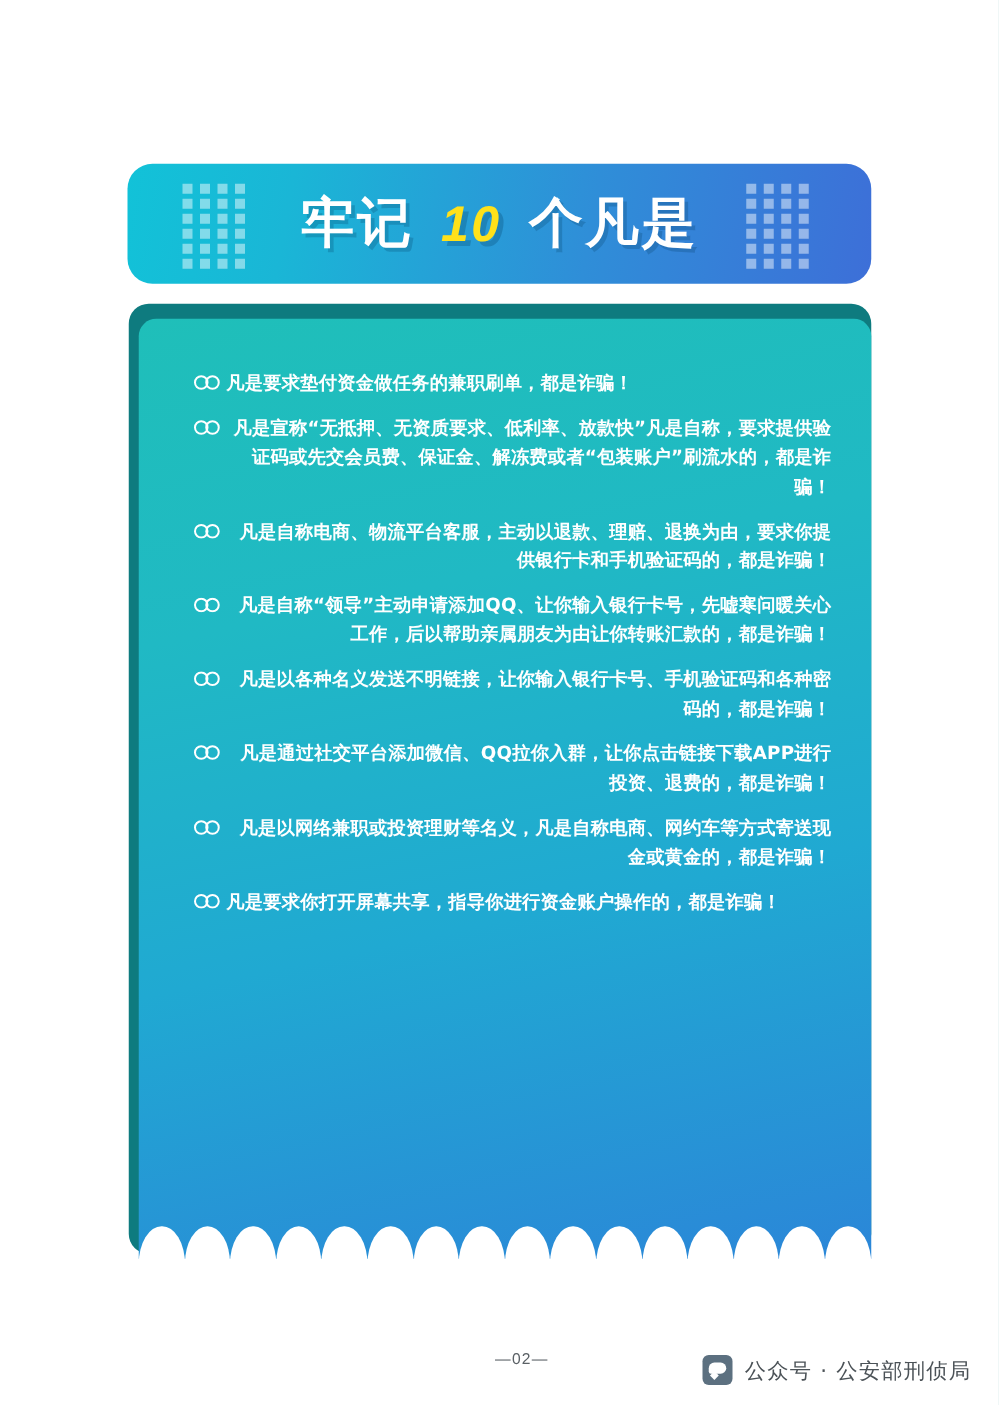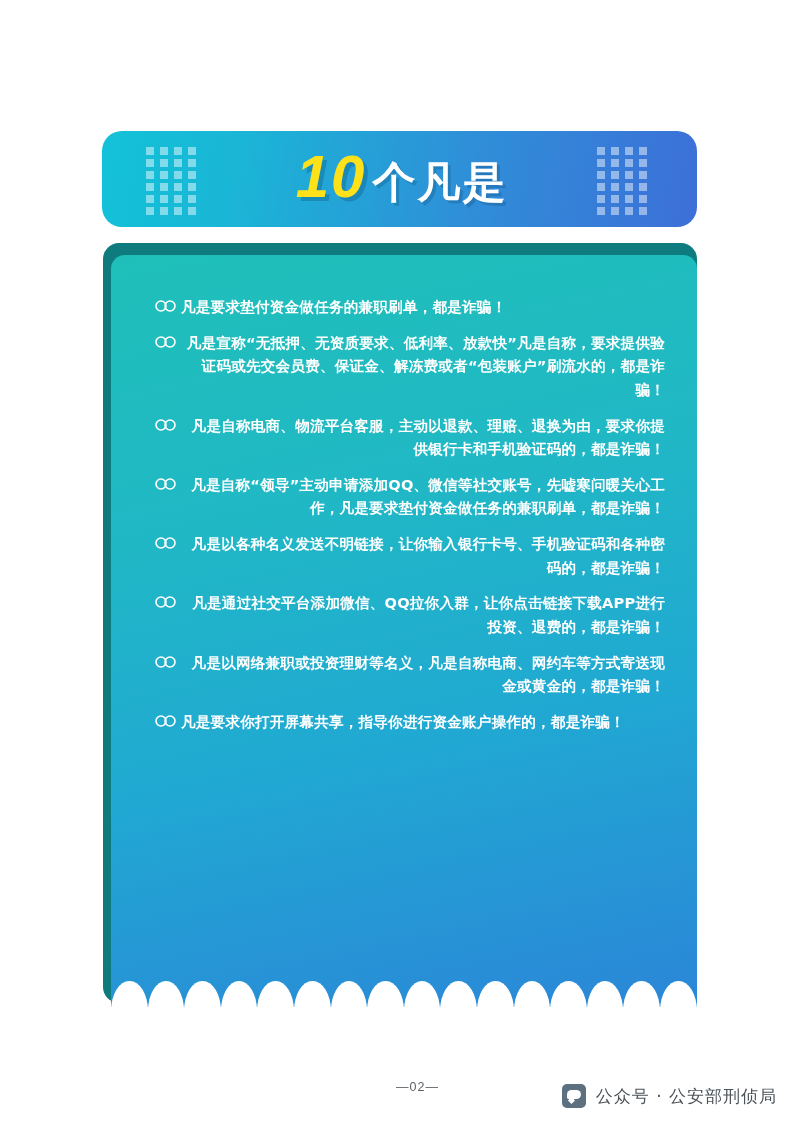--- a/index.html
+++ b/index.html
@@ -65,26 +65,26 @@
     letter-spacing: 2px;
     text-shadow: 3px 3px 0 rgba(0, 54, 92, 0.22);
   }
   .banner-text .w1,
   .banner-text .w2 {
     font-size: 43px;
     font-family: "DejaVu Sans", "Liberation Sans", sans-serif;
     font-weight: bold;
   }
   .banner-text .num {
-    font-size: 60px;
+    font-size: 40px;
     color: #ffe11a;
     font-style: italic;
     font-family: "Liberation Sans", sans-serif;
     font-weight: bold;
-    margin: 0 4px;
+    margin: 0 20px;
     text-shadow: 4px 4px 0 rgba(0, 54, 92, 0.25);
     line-height: 1;
   }
 
   
   .card-wrap {
     position: absolute;
     left: 103px;
     top: 243px;
     width: 594px;
@@ -263,20 +263,21 @@
       <i></i>
       <i></i>
       <i></i>
       <i></i>
       <i></i>
       <i></i>
       <i></i>
   </div>
   <div class="banner-inner">
     <div class="banner-text">
+      <span class="w1">牢记</span>
       <span class="num">10</span>
       <span class="w2">个凡是</span>
     </div>
   </div>
 </div>
 
 <div class="card-wrap">
   <div class="card-shadow"></div>
   <div class="card">
     <div class="list">
@@ -313,21 +314,21 @@
       </div>
 
 
       <div class="item">
         <span class="marker">
           <svg width="24" height="12" viewBox="0 0 24 12">
               <circle cx="6" cy="6" r="5" fill="none" stroke="#ffffff" stroke-width="1.6"></circle>
               <circle cx="15" cy="6" r="5" fill="none" stroke="#ffffff" stroke-width="1.6"></circle>
             </svg>
         </span>
-        <span class="item-text">凡是自称“领导”主动申请添加QQ、微信等社交账号，先嘘寒问暖关心工作，凡是要求垫付资金做任务的兼职刷单，都是诈骗！</span>
+        <span class="item-text">凡是自称“领导”主动申请添加QQ、让你输入银行卡号，先嘘寒问暖关心工作，后以帮助亲属朋友为由让你转账汇款的，都是诈骗！</span>
       </div>
 
       <div class="item">
         <span class="marker">
           <svg width="24" height="12" viewBox="0 0 24 12">
               <circle cx="6" cy="6" r="5" fill="none" stroke="#ffffff" stroke-width="1.6"></circle>
               <circle cx="15" cy="6" r="5" fill="none" stroke="#ffffff" stroke-width="1.6"></circle>
             </svg>
         </span>
         <span class="item-text">凡是以各种名义发送不明链接，让你输入银行卡号、手机验证码和各种密码的，都是诈骗！</span>

